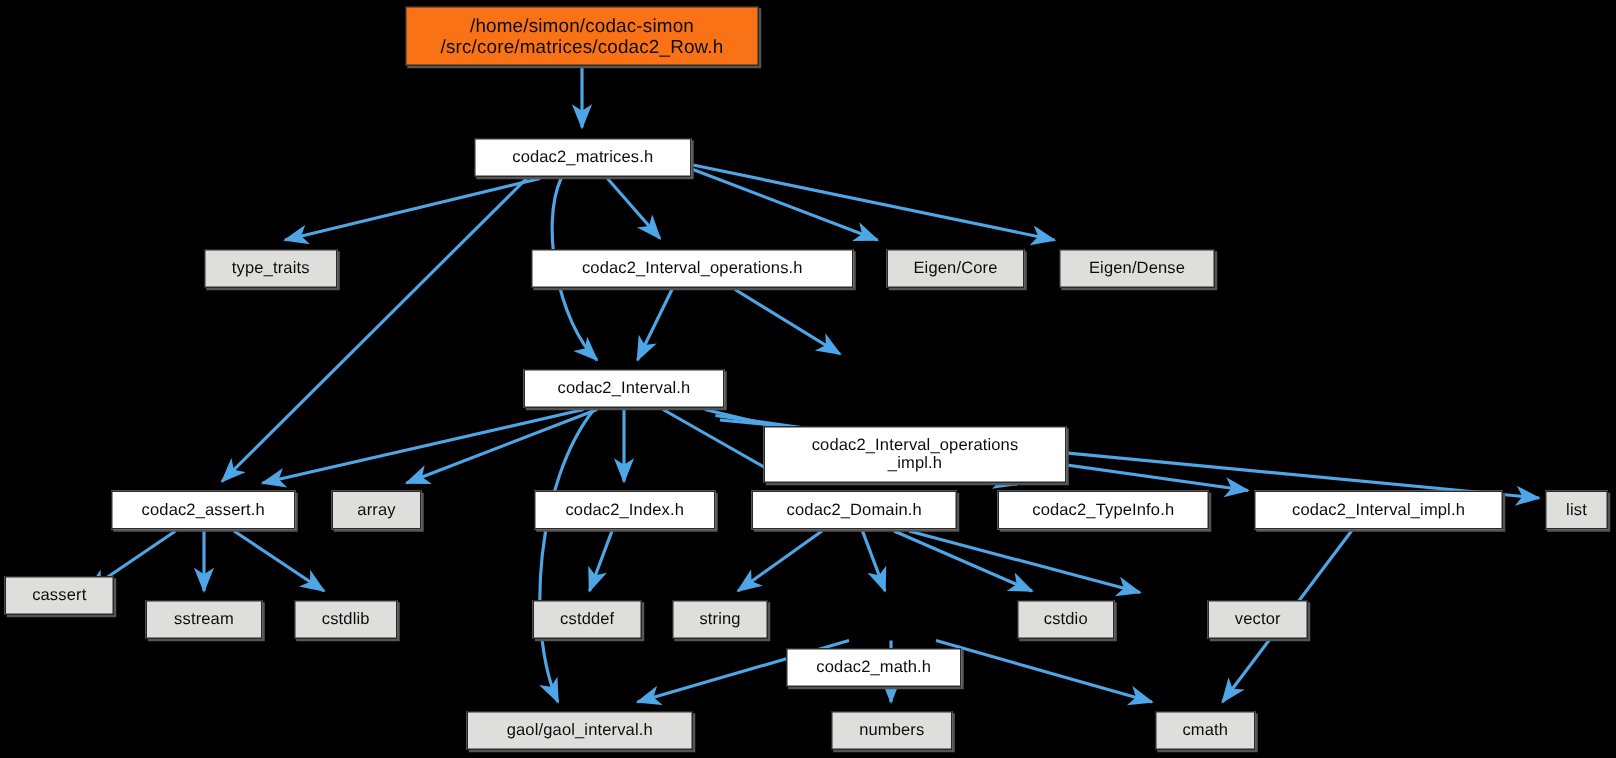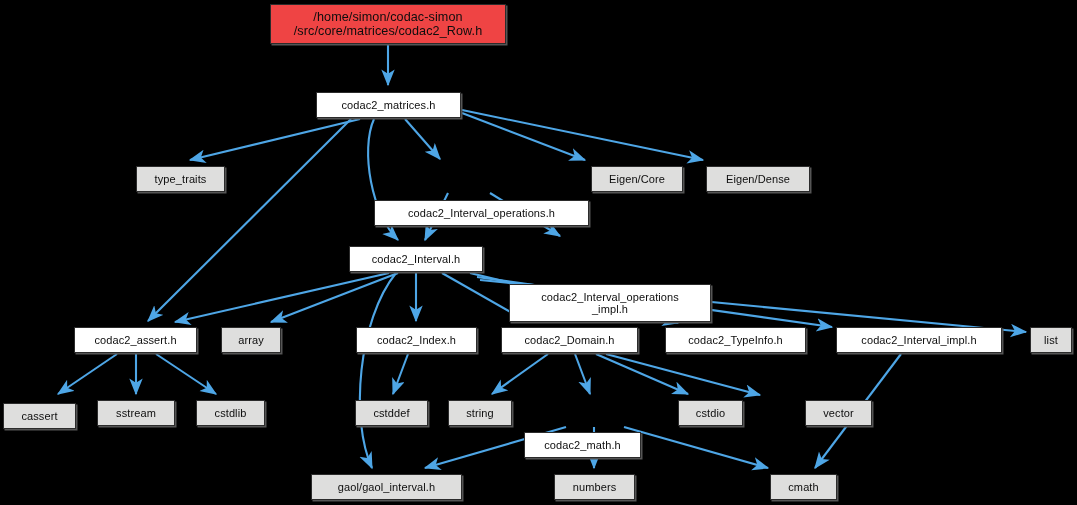--- a/index.html
+++ b/index.html
@@ -9,21 +9,21 @@
   svg#edges{position:absolute;left:0;top:0;width:1077px;height:505px;}
   .node{position:absolute;box-sizing:border-box;
         display:flex;align-items:center;justify-content:center;
         text-align:center;line-height:1.12;
         font-size:11px;color:#0d0d0d;
         border:1px solid #2b2b2b;
         box-shadow:1.5px 1.5px 0 0 #555;
         white-space:pre;letter-spacing:0.1px;}
   .node.hdr{background:#ffffff;}
   .node.sys{background:#dededd;}
-  .node.root{background:#ef4444;font-size:12.6px;padding:12px 6px;}
+  .node.root{background:#f97316;font-size:12.6px;padding:12px 6px;}
 </style>
 </head>
 <body>
 
 <div id="graph">
   <svg id="edges" viewBox="0 0 1077 505" xmlns="http://www.w3.org/2000/svg">
     <defs>
       <marker id="ah" markerWidth="9" markerHeight="9" refX="7.4" refY="3.2" orient="auto" markerUnits="strokeWidth">
         <path d="M0,0 L8,3.2 L0,6.4 L2.1,3.2 z" fill="#4ea6e6"></path>
       </marker>
@@ -58,34 +58,34 @@
         <path d="M594,427 L594,468" fill="none" stroke="#4ea6e6" stroke-width="2.1" marker-end="url(#ah)"></path>
         <path d="M624,427 L768,468" fill="none" stroke="#4ea6e6" stroke-width="2.1" marker-end="url(#ah)"></path>
         <path d="M901,354 L815,468" fill="none" stroke="#4ea6e6" stroke-width="2.1" marker-end="url(#ah)"></path>
       </g>
   </svg>
   <div id="node-layer">
       <div class="node root" style="left: 270px; top: 4px; width: 236px; height: 40px;"><span>/home/simon/codac-simon
 /src/core/matrices/codac2_Row.h</span></div>
       <div class="node hdr" style="left: 316px; top: 92px; width: 145px; height: 26px;"><span>codac2_matrices.h</span></div>
       <div class="node sys" style="left: 136px; top: 166px; width: 89px; height: 26px;"><span>type_traits</span></div>
-      <div class="node hdr" style="left: 374px; top: 166px; width: 215px; height: 26px; margin-top: 34px;"><span>codac2_Interval_operations.h</span></div>
+      <div class="node hdr" style="left: 354px; top: 166px; width: 215px; height: 26px;"><span>codac2_Interval_operations.h</span></div>
       <div class="node sys" style="left: 591px; top: 166px; width: 92px; height: 26px;"><span>Eigen/Core</span></div>
       <div class="node sys" style="left: 706px; top: 166px; width: 104px; height: 26px;"><span>Eigen/Dense</span></div>
       <div class="node hdr" style="left: 349px; top: 246px; width: 134px; height: 26px;"><span>codac2_Interval.h</span></div>
       <div class="node hdr" style="left: 509px; top: 240px; width: 202px; height: 38px; margin-top: 44px;"><span>codac2_Interval_operations
 _impl.h</span></div>
       <div class="node hdr" style="left: 74px; top: 327px; width: 123px; height: 26px;"><span>codac2_assert.h</span></div>
       <div class="node sys" style="left: 221px; top: 327px; width: 60px; height: 26px;"><span>array</span></div>
       <div class="node hdr" style="left: 356px; top: 327px; width: 121px; height: 26px;"><span>codac2_Index.h</span></div>
       <div class="node hdr" style="left: 501px; top: 327px; width: 137px; height: 26px;"><span>codac2_Domain.h</span></div>
       <div class="node hdr" style="left: 665px; top: 327px; width: 141px; height: 26px;"><span>codac2_TypeInfo.h</span></div>
       <div class="node hdr" style="left: 836px; top: 327px; width: 166px; height: 26px;"><span>codac2_Interval_impl.h</span></div>
       <div class="node sys" style="left: 1030px; top: 327px; width: 42px; height: 26px;"><span>list</span></div>
-      <div class="node sys" style="left: 3px; top: 403px; width: 73px; height: 26px;"><span>cassert</span></div>
+      <div class="node sys" style="left: 3px; top: 384px; width: 73px; height: 26px;"><span>cassert</span></div>
       <div class="node sys" style="left: 97px; top: 400px; width: 78px; height: 26px;"><span>sstream</span></div>
       <div class="node sys" style="left: 196px; top: 400px; width: 69px; height: 26px;"><span>cstdlib</span></div>
       <div class="node sys" style="left: 355px; top: 400px; width: 73px; height: 26px;"><span>cstddef</span></div>
       <div class="node sys" style="left: 448px; top: 400px; width: 64px; height: 26px;"><span>string</span></div>
       <div class="node hdr" style="left: 524px; top: 400px; width: 117px; height: 26px; margin-top: 32px;"><span>codac2_math.h</span></div>
       <div class="node sys" style="left: 678px; top: 400px; width: 65px; height: 26px;"><span>cstdio</span></div>
       <div class="node sys" style="left: 764px; top: 400px; width: 67px; height: 26px; margin-left: 41px;"><span>vector</span></div>
       <div class="node sys" style="left: 311px; top: 474px; width: 151px; height: 26px;"><span>gaol/gaol_interval.h</span></div>
       <div class="node sys" style="left: 554px; top: 474px; width: 81px; height: 26px;"><span>numbers</span></div>
       <div class="node sys" style="left: 770px; top: 474px; width: 67px; height: 26px;"><span>cmath</span></div>

